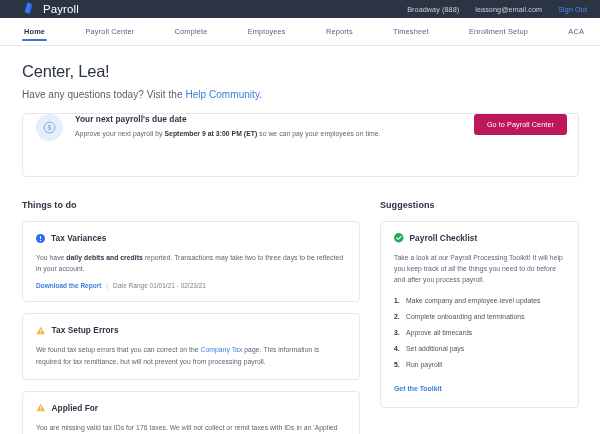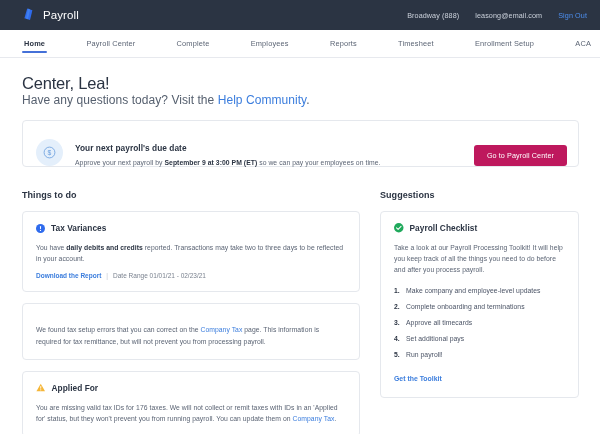--- a/index.html
+++ b/index.html
@@ -8,21 +8,21 @@
     width: 600px;
     height: 434px;
     background: #ffffff;
     font-family: "Liberation Sans", sans-serif;
     color: #2e3a4d;
     overflow: hidden;
   }
 
   
   .topbar {
-    height: 30px;
+    height: 18px;
     background: #2b3443;
     display: flex;
     align-items: center;
     padding: 0 13px 0 22px;
   }
   .brand { display: flex; align-items: center; gap: 8px; }
   .brand-logo {
     width: 13px; height: 14px;
     position: relative;
   }
@@ -50,21 +50,21 @@
     letter-spacing: .1px;
   }
 
   
   .navbar {
     height: 28px;
     background: #ffffff;
     border-bottom: 1px solid #e7e9ee;
     display: flex;
     align-items: stretch;
-    padding: 0 7px 0 22px;
+    padding: 0 14px 0 22px;
   }
   .nav-item {
     display: flex;
     align-items: center;
     position: relative;
     font-size: 7.4px;
     color: #5b6474;
     letter-spacing: .15px;
     white-space: nowrap;
     padding: 0 2px;
@@ -83,36 +83,37 @@
   
   .page { padding: 16px 21px 0 22px; }
 
   .greeting {
     font-size: 16.5px;
     font-weight: normal;
     color: #2b3443;
     letter-spacing: -.2px;
   }
   .subgreeting {
-    font-size: 12px;
+    margin-top: 8px;
+    font-size: 10px;
     color: #56606f;
     letter-spacing: .05px;
   }
   .link { color: #3b7ddd; text-decoration: none; }
   .link-strong { color: #3b7ddd; text-decoration: none; font-weight: bold; }
 
   
   .due-card {
     margin-top: 13px;
     border: 1px solid #e5e8ed;
     border-radius: 4px;
     background: #fff;
-    height: 47px;
-    display: flex;
-    align-items: flex-end;
+    height: 64px;
+    display: flex;
+    align-items: flex-start;
     padding: 0 11px 0 13px;
   }
   .coin {
     width: 27px; height: 27px;
     border-radius: 50%;
     background: #e4effb;
     display: flex;
     align-items: center;
     justify-content: center;
     flex: 0 0 auto;
@@ -305,20 +306,30 @@
           <span>You have </span><b>daily debits and credits</b><span> reported. Transactions may take two to three days to be reflected in your account.</span>
         </div>
         <div class="card-meta">
           <a class="link-strong" href="#">Download the Report</a>
           <span class="meta-sep">|</span>
           <span>Date Range 01/01/21 - 02/23/21</span>
         </div>
       </div>
 
       <div class="card">
+        <div class="card-head">
+          <span>
+            <svg class="ico" width="9.5" height="9" viewBox="0 0 13 12">
+              <path d="M6.5 .9 L12.4 11 H.6 Z" fill="#f5b638"></path>
+              <rect x="5.9" y="4.1" width="1.2" height="3.6" rx=".6" fill="#fff"></rect>
+              <circle cx="6.5" cy="9.2" r=".75" fill="#fff"></circle>
+            </svg>
+          </span>
+          <span class="card-title">Tax Setup Errors</span>
+        </div>
         <div class="card-body">
           <span>We found tax setup errors that you can correct on the </span><a class="link" href="#">Company Tax</a><span> page. This information is required for tax remittance, but will not prevent you from processing payroll.</span>
         </div>
       </div>
 
       <div class="card">
         <div class="card-head">
           <span>
             <svg class="ico" width="9.5" height="9" viewBox="0 0 13 12">
               <path d="M6.5 .9 L12.4 11 H.6 Z" fill="#f5b638"></path>

